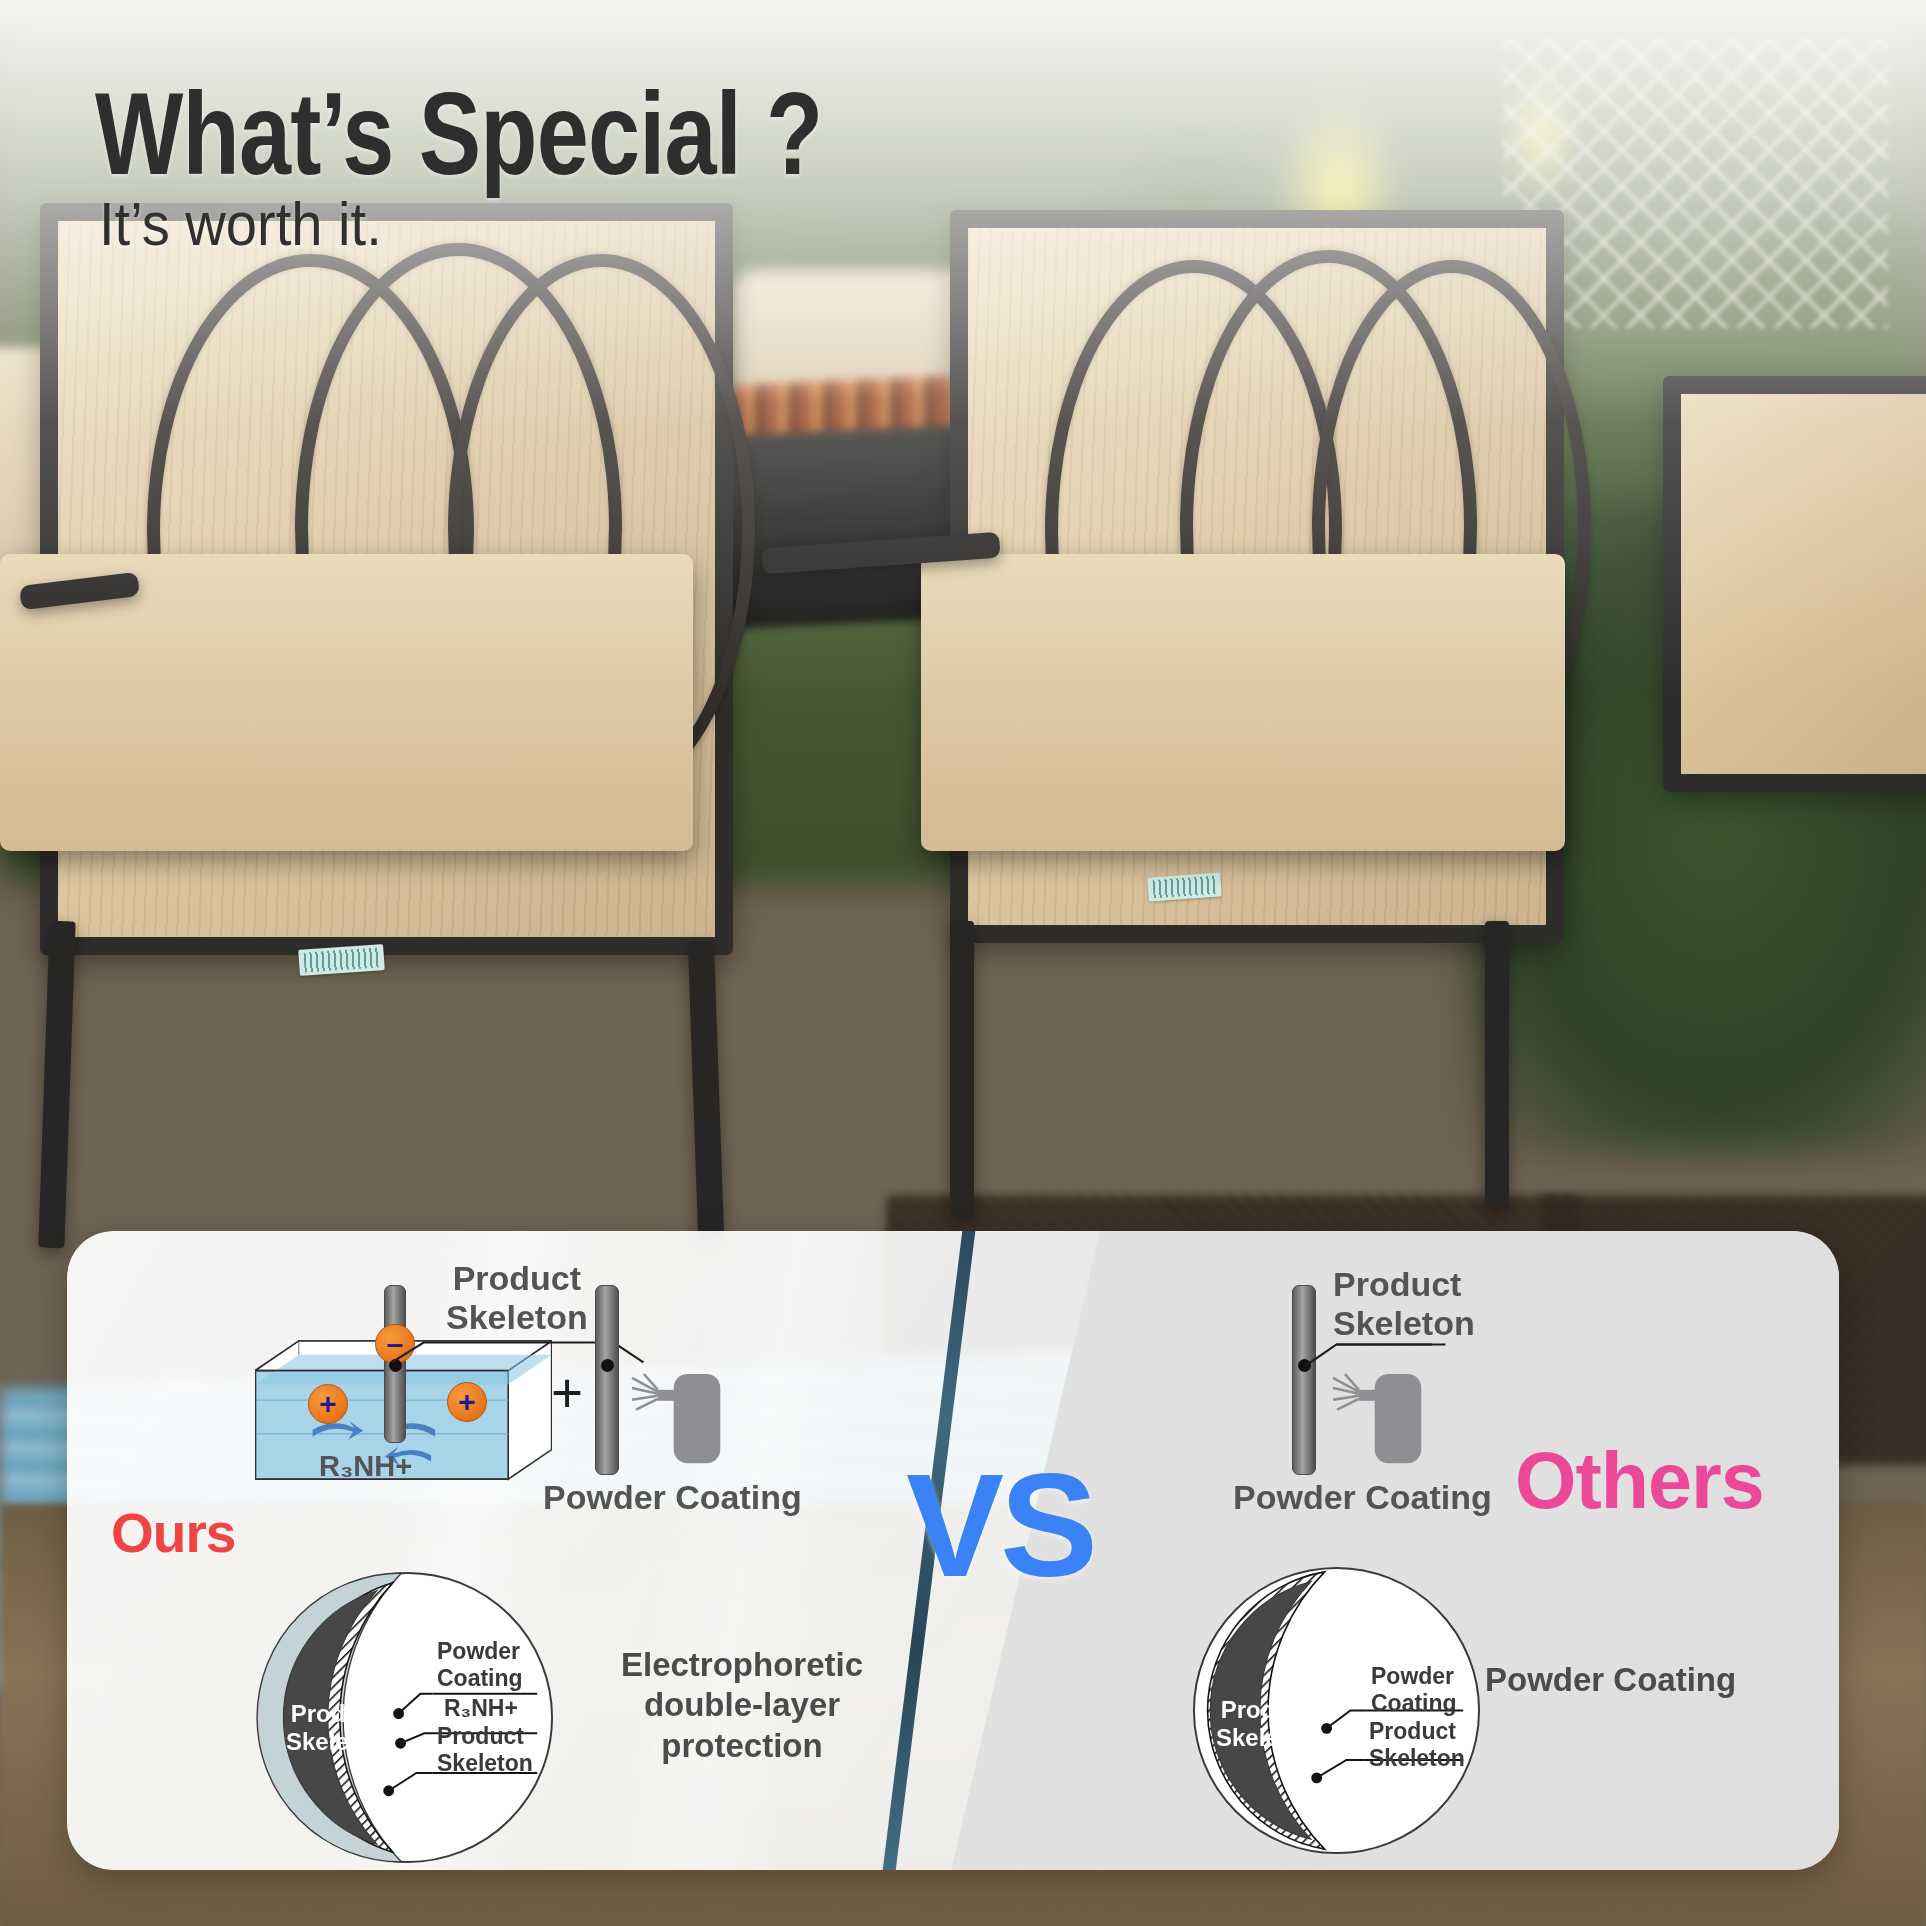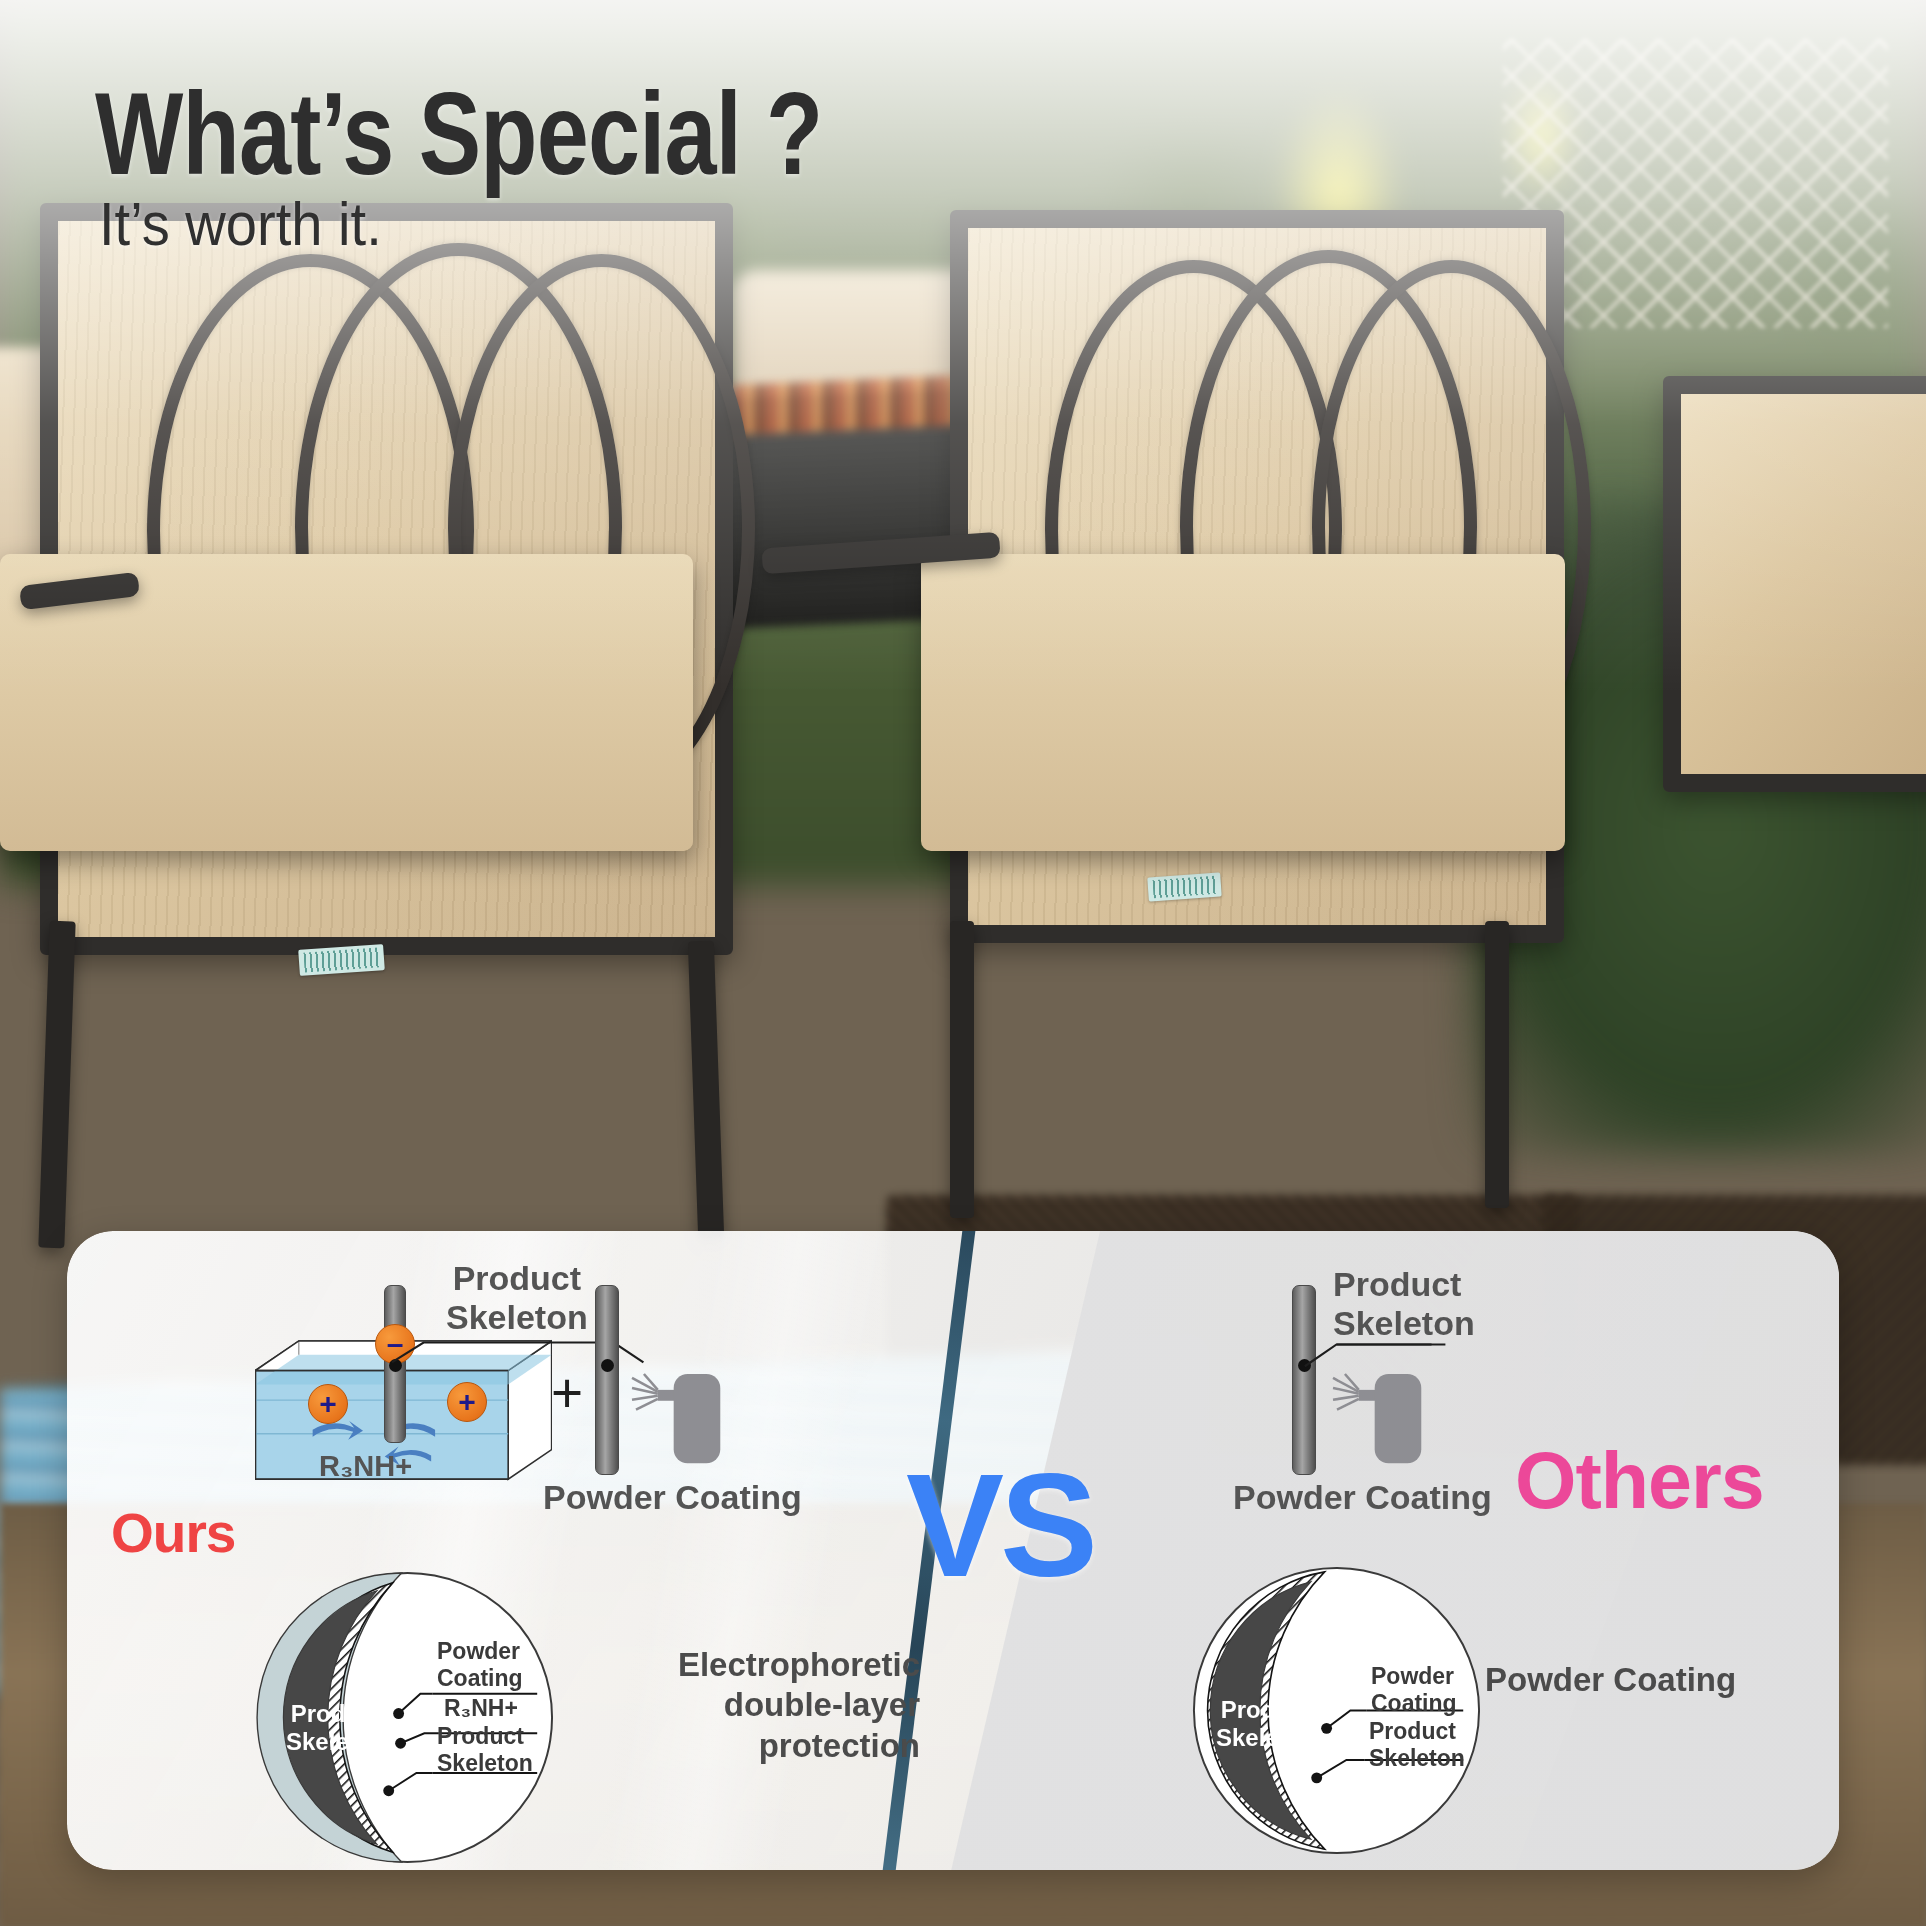--- a/index.html
+++ b/index.html
@@ -239,21 +239,21 @@
     position:absolute; left:1515px; top:1435px;
     font-size:79px; font-weight:bold; color:#ec4899; letter-spacing:-1px;
   }
   .vs-text {
     position:absolute; left:906px; top:1441px;
     font-size:147px; font-weight:bold; color:#3b82f6; letter-spacing:-4px;
     text-shadow:0 2px 5px rgba(255,255,255,.55);
   }
   .desc-left {
     position:absolute; left:564px; top:1645px; width:356px;
-    font-size:33px; font-weight:bold; color:#4b4b4b; line-height:1.22; text-align:right;
+    font-size:33px; font-weight:bold; color:#4b4b4b; line-height:1.22; text-align:center;
   }
   .desc-right {
     position:absolute; left:1485px; top:1660px;
     font-size:33px; font-weight:bold; color:#4b4b4b; line-height:1.2;
   }
 </style>
 </head>
 <body>
 
 <div id="stage">

